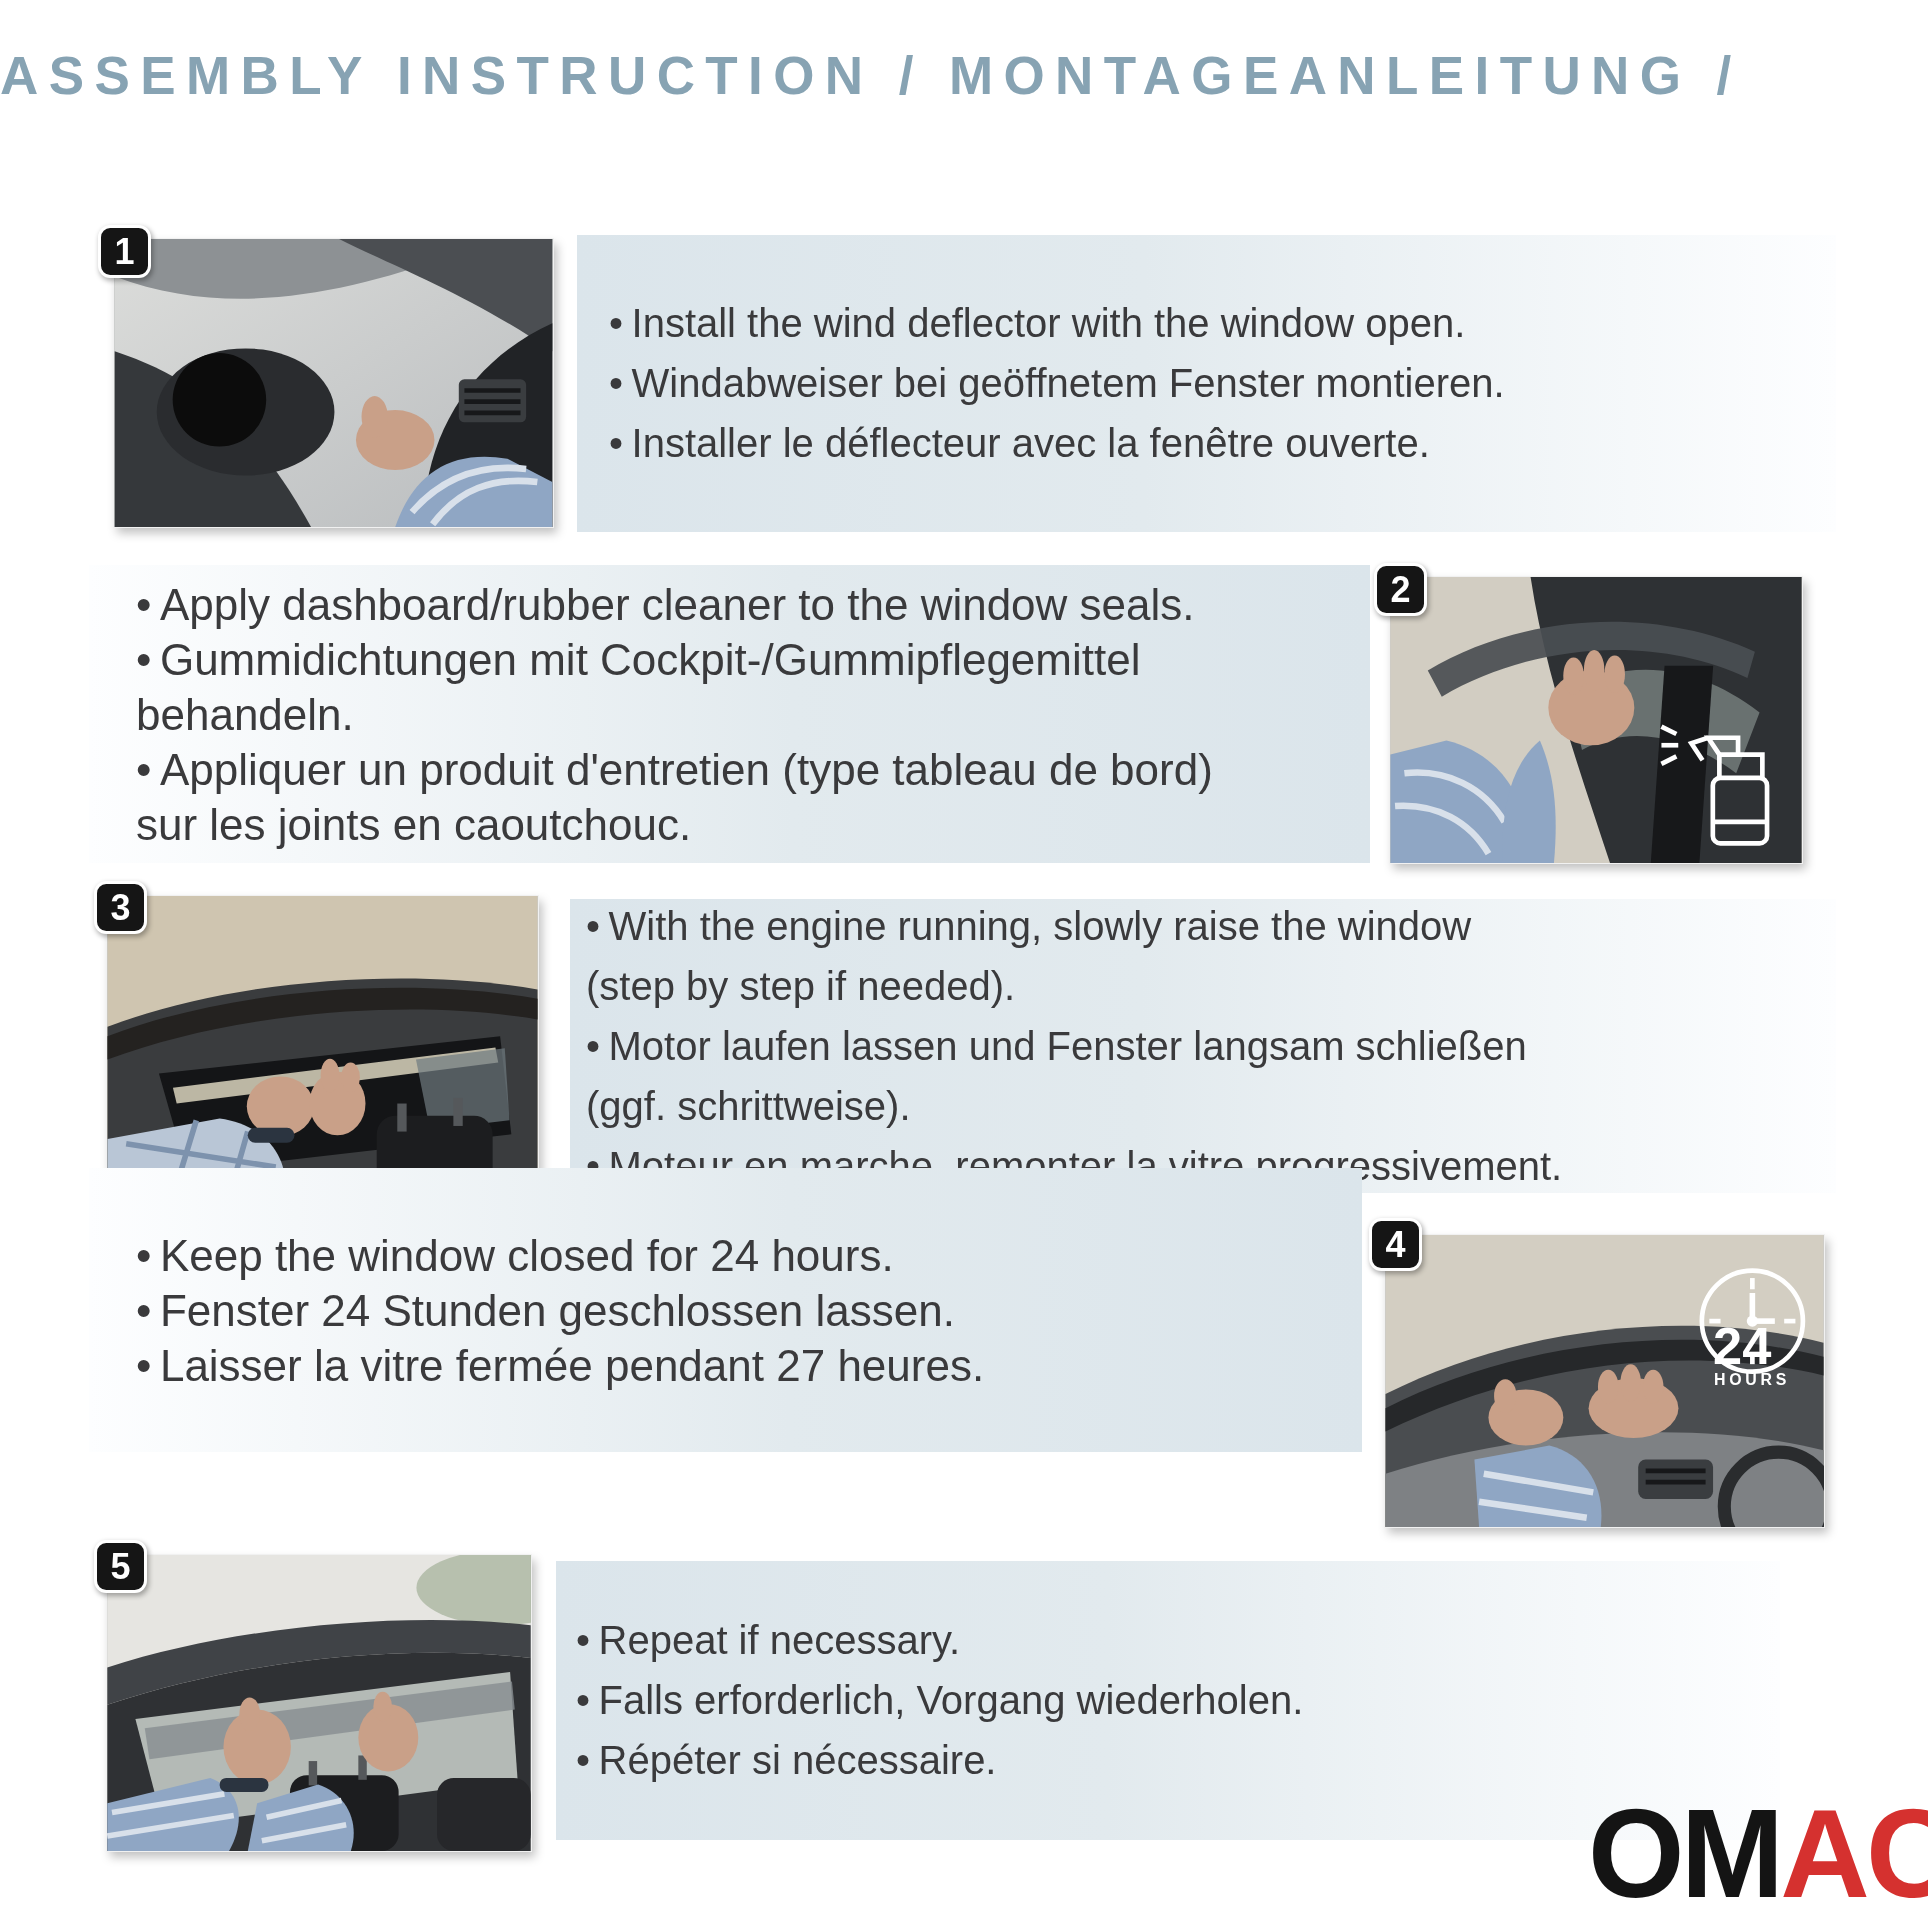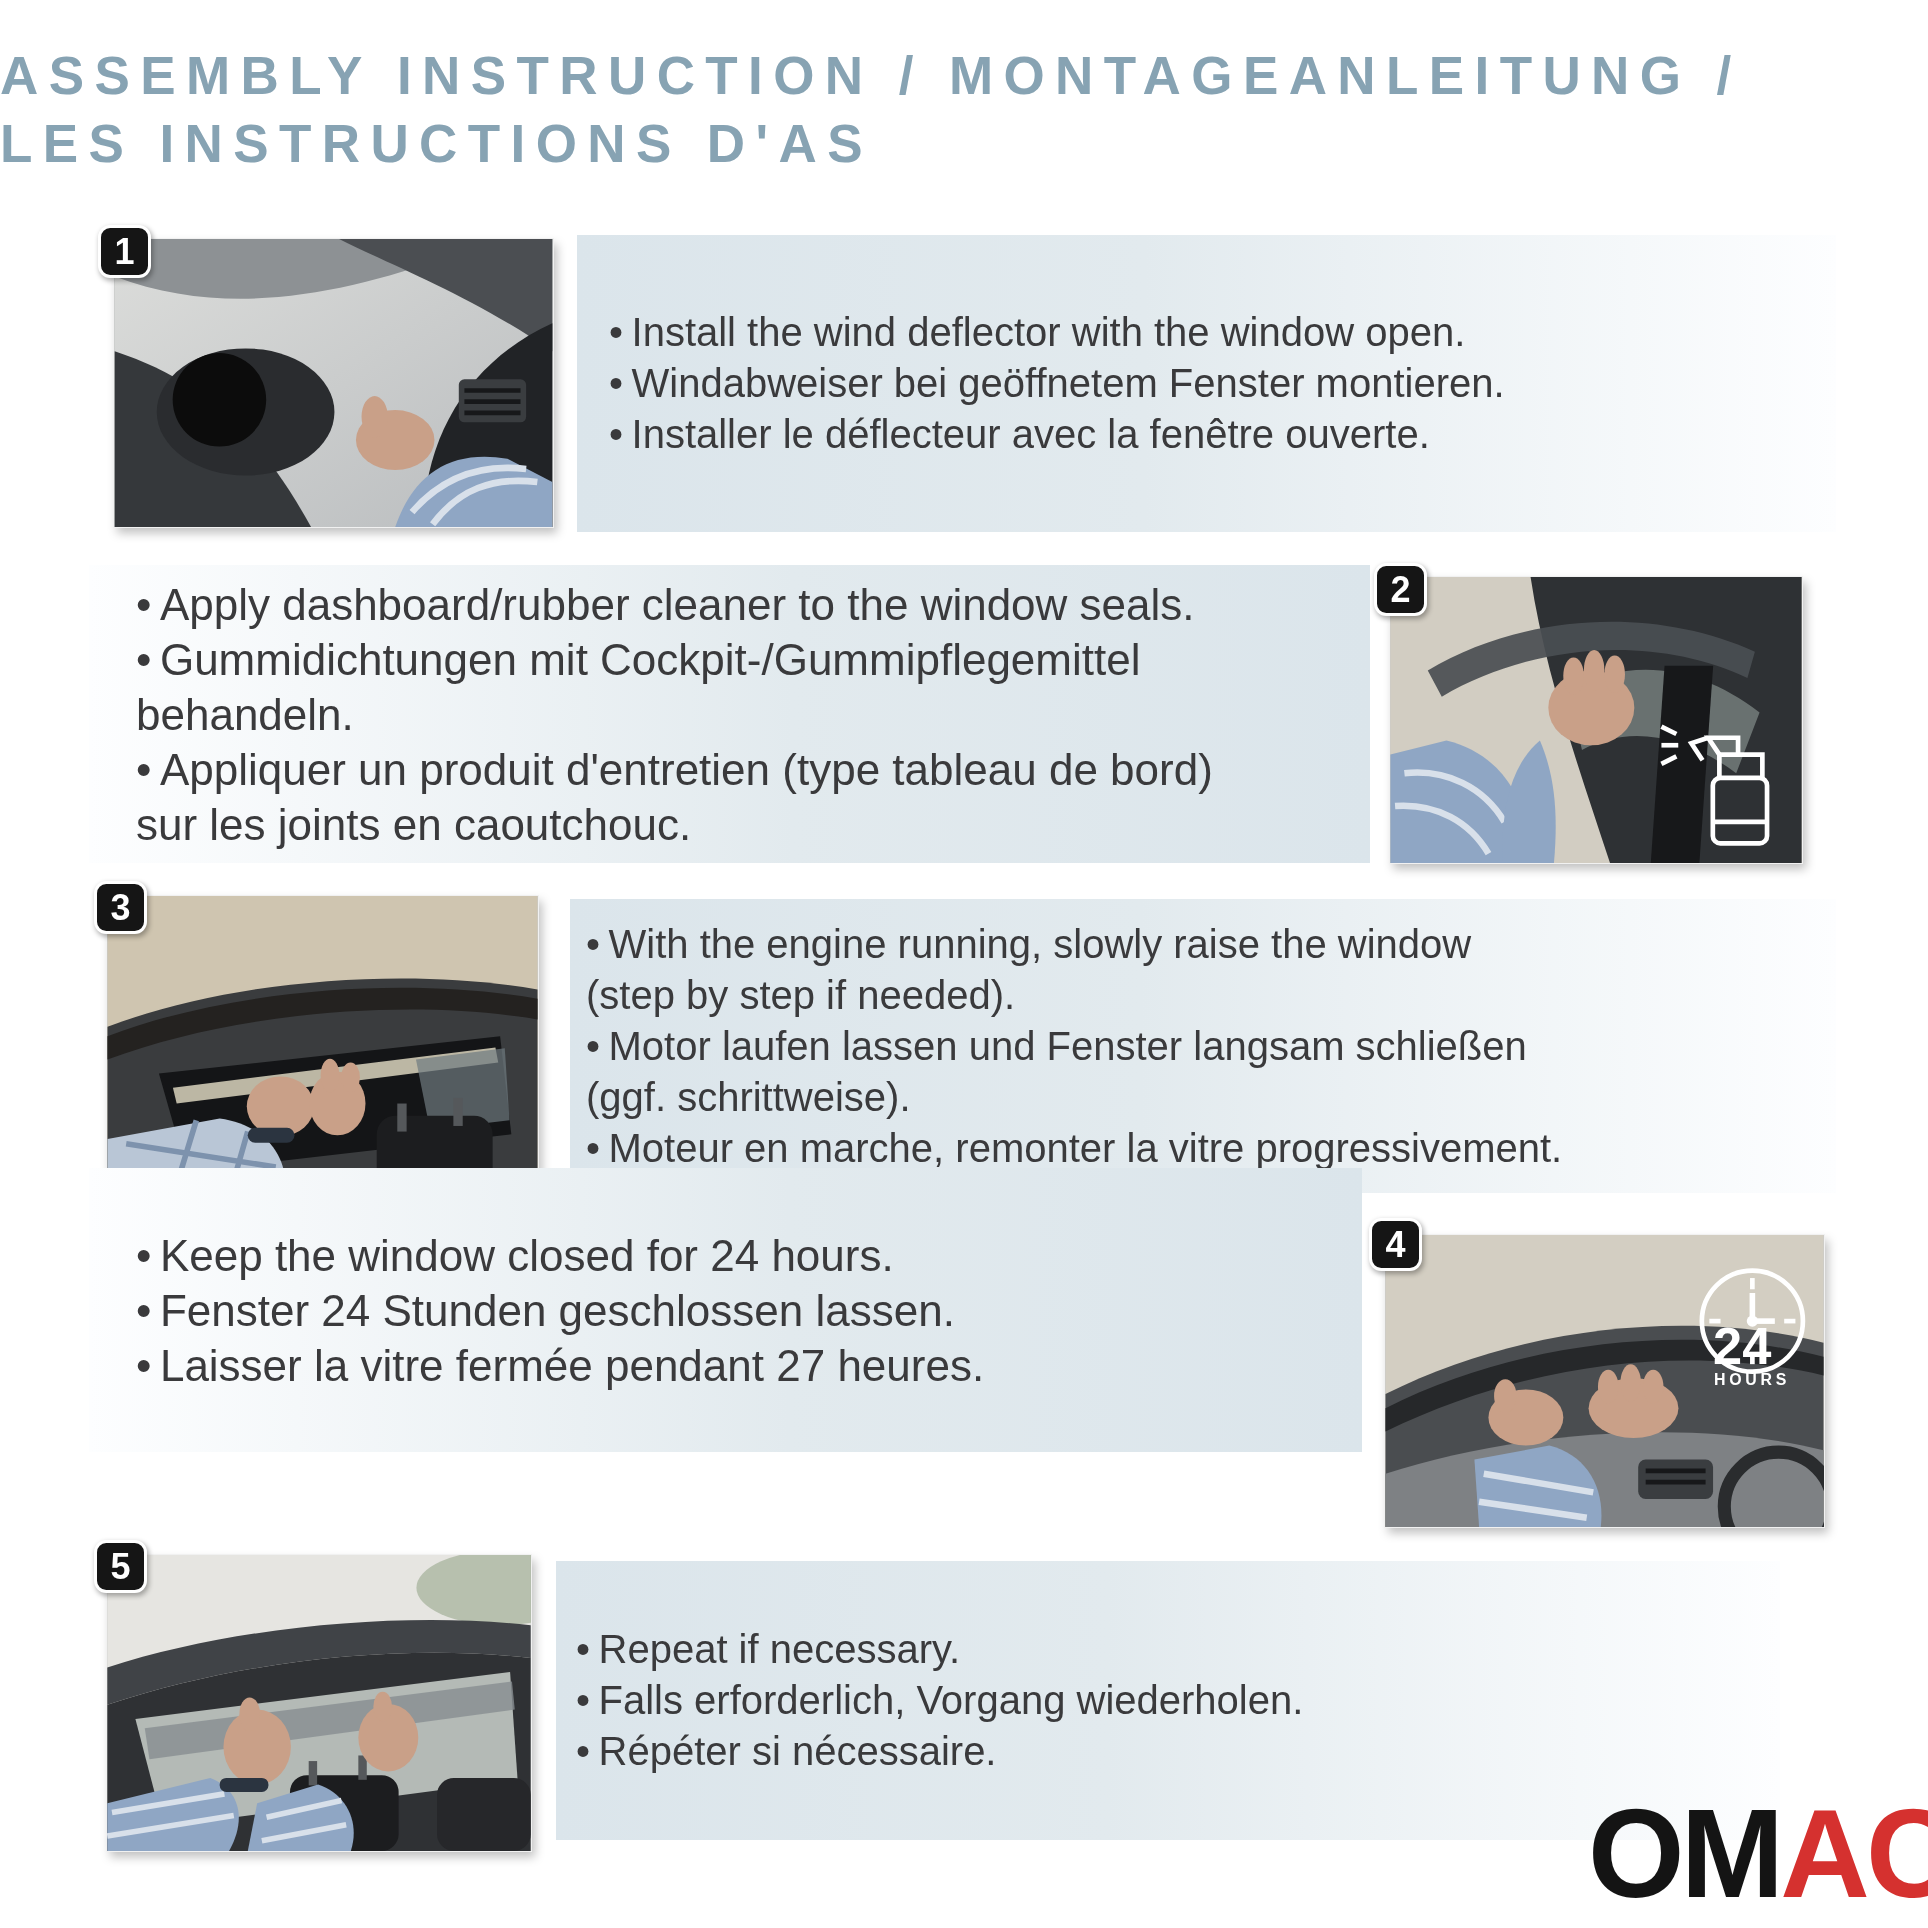--- a/index.html
+++ b/index.html
@@ -12,21 +12,21 @@
     color:#87a3b3;font-weight:800;font-size:53px;letter-spacing:10.4px;
     white-space:nowrap;
   }
   #title1{top:45px;}
   #title2{top:113px;}
 
   .panel{
     position:absolute;display:flex;flex-direction:column;justify-content:center;
     box-sizing:border-box;
   }
-  .panel.fade-right{background:linear-gradient(to right,#dbe5eb 0%,#e2eaee 45%,#fdfeff 100%);}
+  .panel.fade-right{background:linear-gradient(to right,#dbe5eb 0%,#e2eaee 45%,#fdfeff 100%);gap:9px;}
   .panel.fade-left{background:linear-gradient(to left,#dbe5eb 0%,#e2eaee 45%,#fdfeff 100%);}
 
   .line{
     color:#3a3a3c;white-space:nowrap;
   }
   .panel.s42 .line{font-size:40px;line-height:51px;}
   .panel.s47 .line{font-size:44px;line-height:55px;margin-left:21px;}
   .dot{margin-right:8.5px;}
 
   .photo{
@@ -50,21 +50,20 @@
   }
   #logo .lg-black{color:#141414;}
   #logo .lg-red{color:#d5312f;}
 </style>
 </head>
 <body>
 
 <div id="canvas">
 
   <div class="title-line" id="title1">ASSEMBLY INSTRUCTION / MONTAGEANLEITUNG /</div>
-  <div class="title-line" id="title2">LES INSTRUCTIONS D'AS</div>
 
   <div class="photo" style="left:113px;top:238px;width:441px;height:290px">
     <svg viewBox="0 0 468 308">
       <defs>
         <linearGradient id="p1bg" x1="0" y1="0" x2="1" y2="1">
           <stop offset="0" stop-color="#dcdddb"></stop>
             <stop offset="1" stop-color="#b9bcbe"></stop>
         </linearGradient>
       </defs>
       <rect x="0" y="0" width="468" height="308" fill="url(#p1bg)"></rect>

